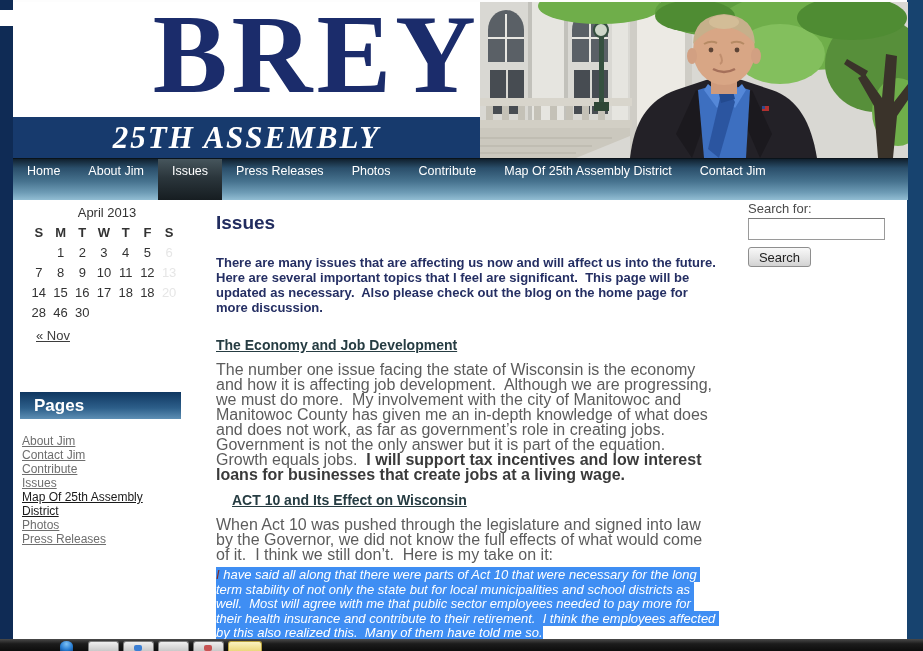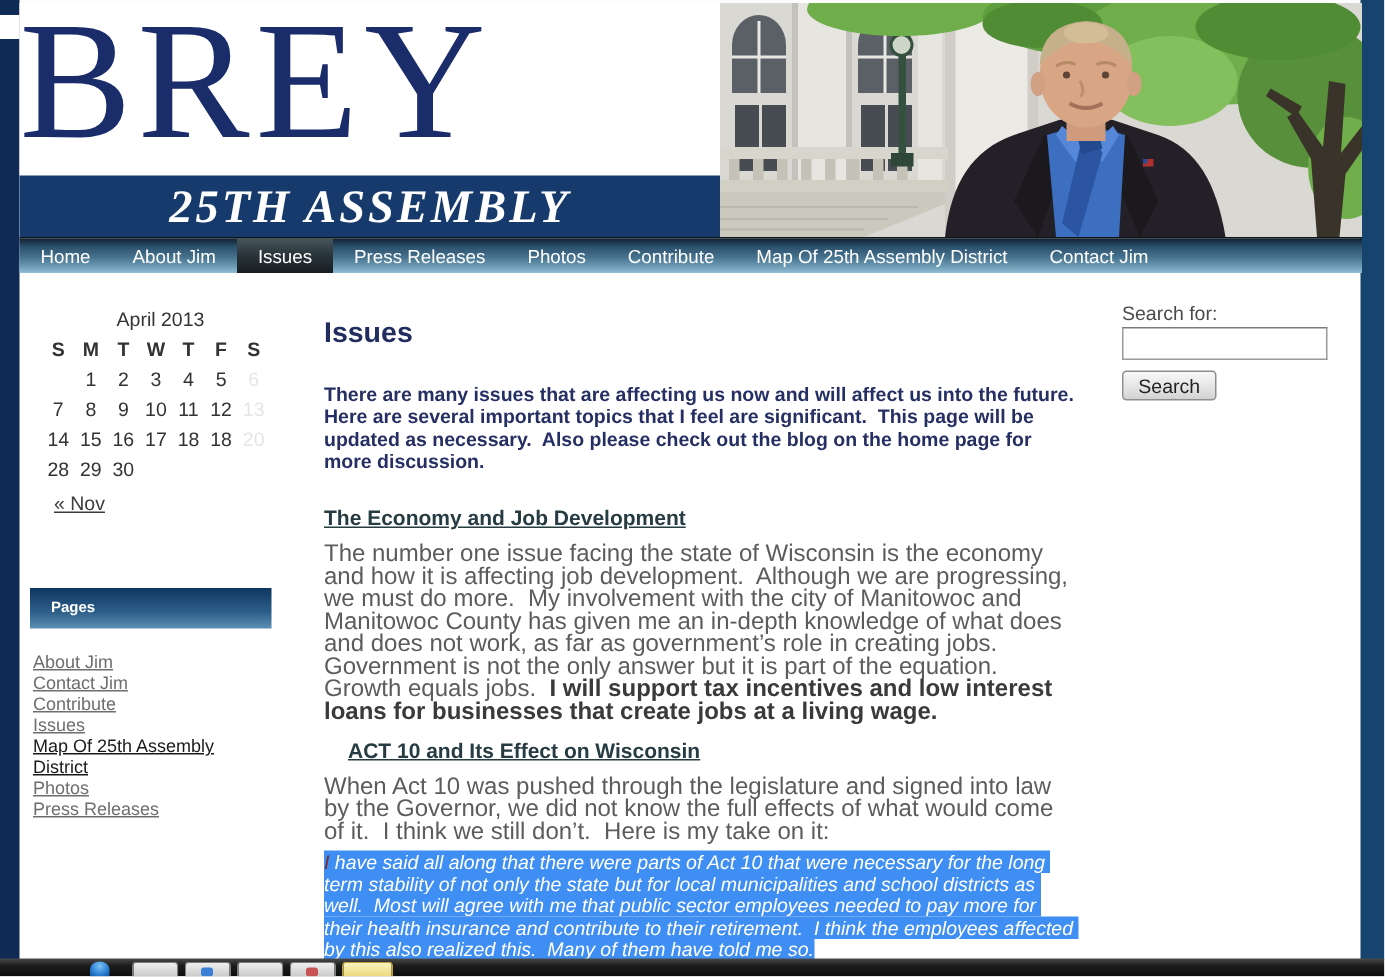--- a/index.html
+++ b/index.html
@@ -7,49 +7,49 @@
   #screen { position:relative; width:923px; height:651px; background:#fff; overflow:hidden; }
 
   
   .strip-left  { position:absolute; left:0; top:0; width:13px; height:640px; background:#0f2b55; }
   .strip-left-notch { position:absolute; left:0; top:10px; width:13px; height:16px; background:#fff; }
   .strip-right { position:absolute; left:907px; top:0; width:16px; height:640px; background:#17436f; }
   .topline { position:absolute; left:0; top:0; width:923px; height:2px; background:#fdfdfd; }
 
   
   .logo-area { position:absolute; left:13px; top:2px; width:467px; height:156px; background:#ffffff; }
-  .brey { font-family:"Liberation Serif", serif; font-weight:normal; color:#1b2c6b;
-          font-size:112px; line-height:100px; text-align:left; letter-spacing:4px; margin-top:2px; }
+  .brey { font-family:"Liberation Serif", serif; font-weight:bold; color:#1b2c6b;
+          font-size:112px; line-height:100px; text-align:right; letter-spacing:4px; margin-top:2px; }
   .assembly-bar { position:absolute; left:0; bottom:0; width:100%; height:41px; background:#173a6d;
                   display:flex; align-items:center; justify-content:center; }
   .assembly-bar span { font-family:"Liberation Serif", serif; font-weight:bold; color:#ffffff;
                        font-size:31px; letter-spacing:2px;font-style:italic; }
   .photo { position:absolute; left:480px; top:2px; width:428px; height:156px; overflow:hidden; }
 
   
-  .nav { position:absolute; left:13px; top:158px; width:895px; height:24px; display:flex;
+  .nav { position:absolute; left:13px; top:158px; width:895px; height:42px; display:flex;
          background:linear-gradient(180deg,#10202e 0%,#2a4e6a 22%,#47738f 55%,#6e9cb6 82%,#92bdd3 100%);
          border-top:1px solid #0a131a; }
   .nav-item { color:#ffffff; font-size:12.5px; line-height:25px; padding:0 14px; white-space:nowrap; cursor:pointer; }
   .nav-item.active { background:linear-gradient(180deg,#46555c 0%,#2b363c 45%,#161d21 100%); }
 
   
   .calendar { position:absolute; left:28px; top:205px; width:158px; color:#333; font-size:13px; }
   .cal-title { text-align:center; margin-bottom:3px; }
   .cal table { border-collapse:collapse; width:152px; }
   .cal th { font-weight:bold; width:22px; height:19px; text-align:center; color:#333; }
   .cal td { width:22px; height:20px; text-align:center; color:#333; }
   .cal td.sat { color:#e6e6e6; }
   .prev-link { display:inline-block; margin:6px 0 0 8px; color:#3d3d3d; text-decoration:underline; cursor:pointer; }
 
   
   .pages-bar { position:absolute; left:20px; top:392px; width:161px; height:27px;
                background:linear-gradient(180deg,#0f3660 0%,#2d5f8a 60%,#5e8fb4 100%);
                display:flex; align-items:center; }
-  .pages-bar span { color:#fff; font-weight:bold; font-size:10px; padding-left:14px; }
+  .pages-bar span { color:#fff; font-weight:bold; font-size:17px; padding-left:14px; }
   .pages-links { position:absolute; left:22px; top:434px; width:150px; font-size:12px; line-height:14px; }
   .pages-links a { display:block; color:#6e6e6e; text-decoration:underline; cursor:pointer; }
   .pages-links a.current { color:#1a1a1a; }
 
   
   .main-col { position:absolute; left:216px; top:212px; width:500px; }
   .h1 { font-size:19px; font-weight:bold; color:#212c5f; }
   .intro { margin-top:21px; font-size:13px; line-height:15px; font-weight:bold; color:#252f63; white-space:pre-wrap; }
   .h2 { font-size:14px; font-weight:bold; color:#263c42; text-decoration:underline; }
   .h2-eco { margin-top:22px; }
@@ -237,21 +237,21 @@
         <td>14</td>
         <td>15</td>
         <td>16</td>
         <td>17</td>
         <td>18</td>
         <td>18</td>
         <td class="sat">20</td>
       </tr>
       <tr>
         <td>28</td>
-        <td>29</td>
+        <td>46</td>
         <td>30</td>
         <td></td>
         <td></td>
         <td></td>
         <td class="sat"></td>
       </tr>
     </tbody>
       </table>
     <span class="prev-link">« Nov</span>
   </div>

